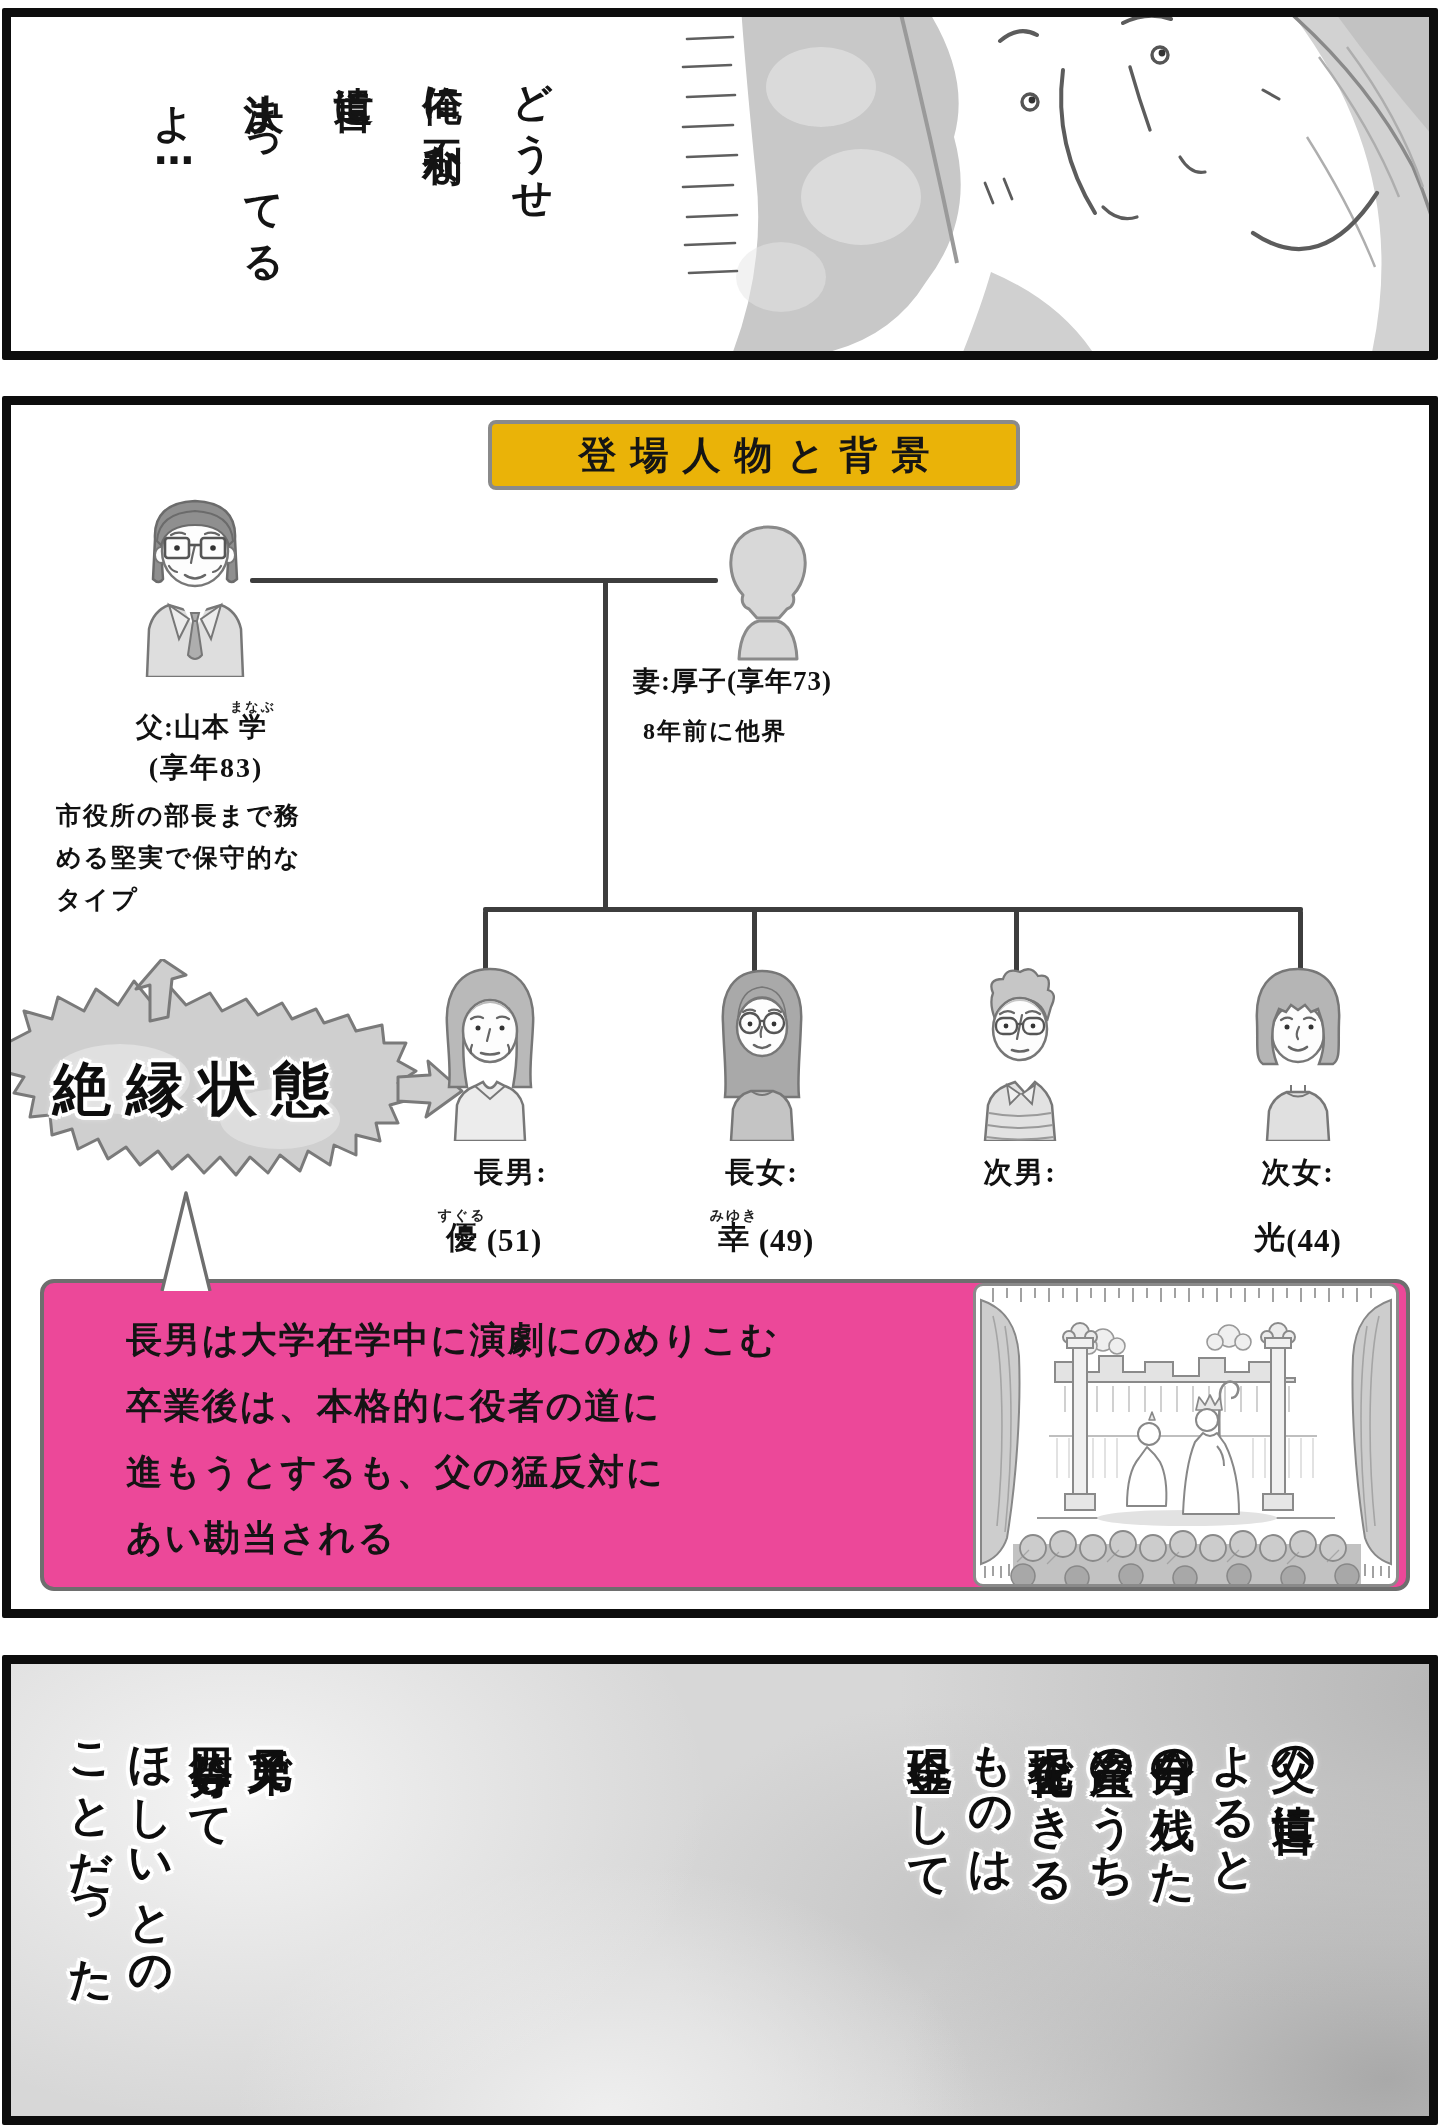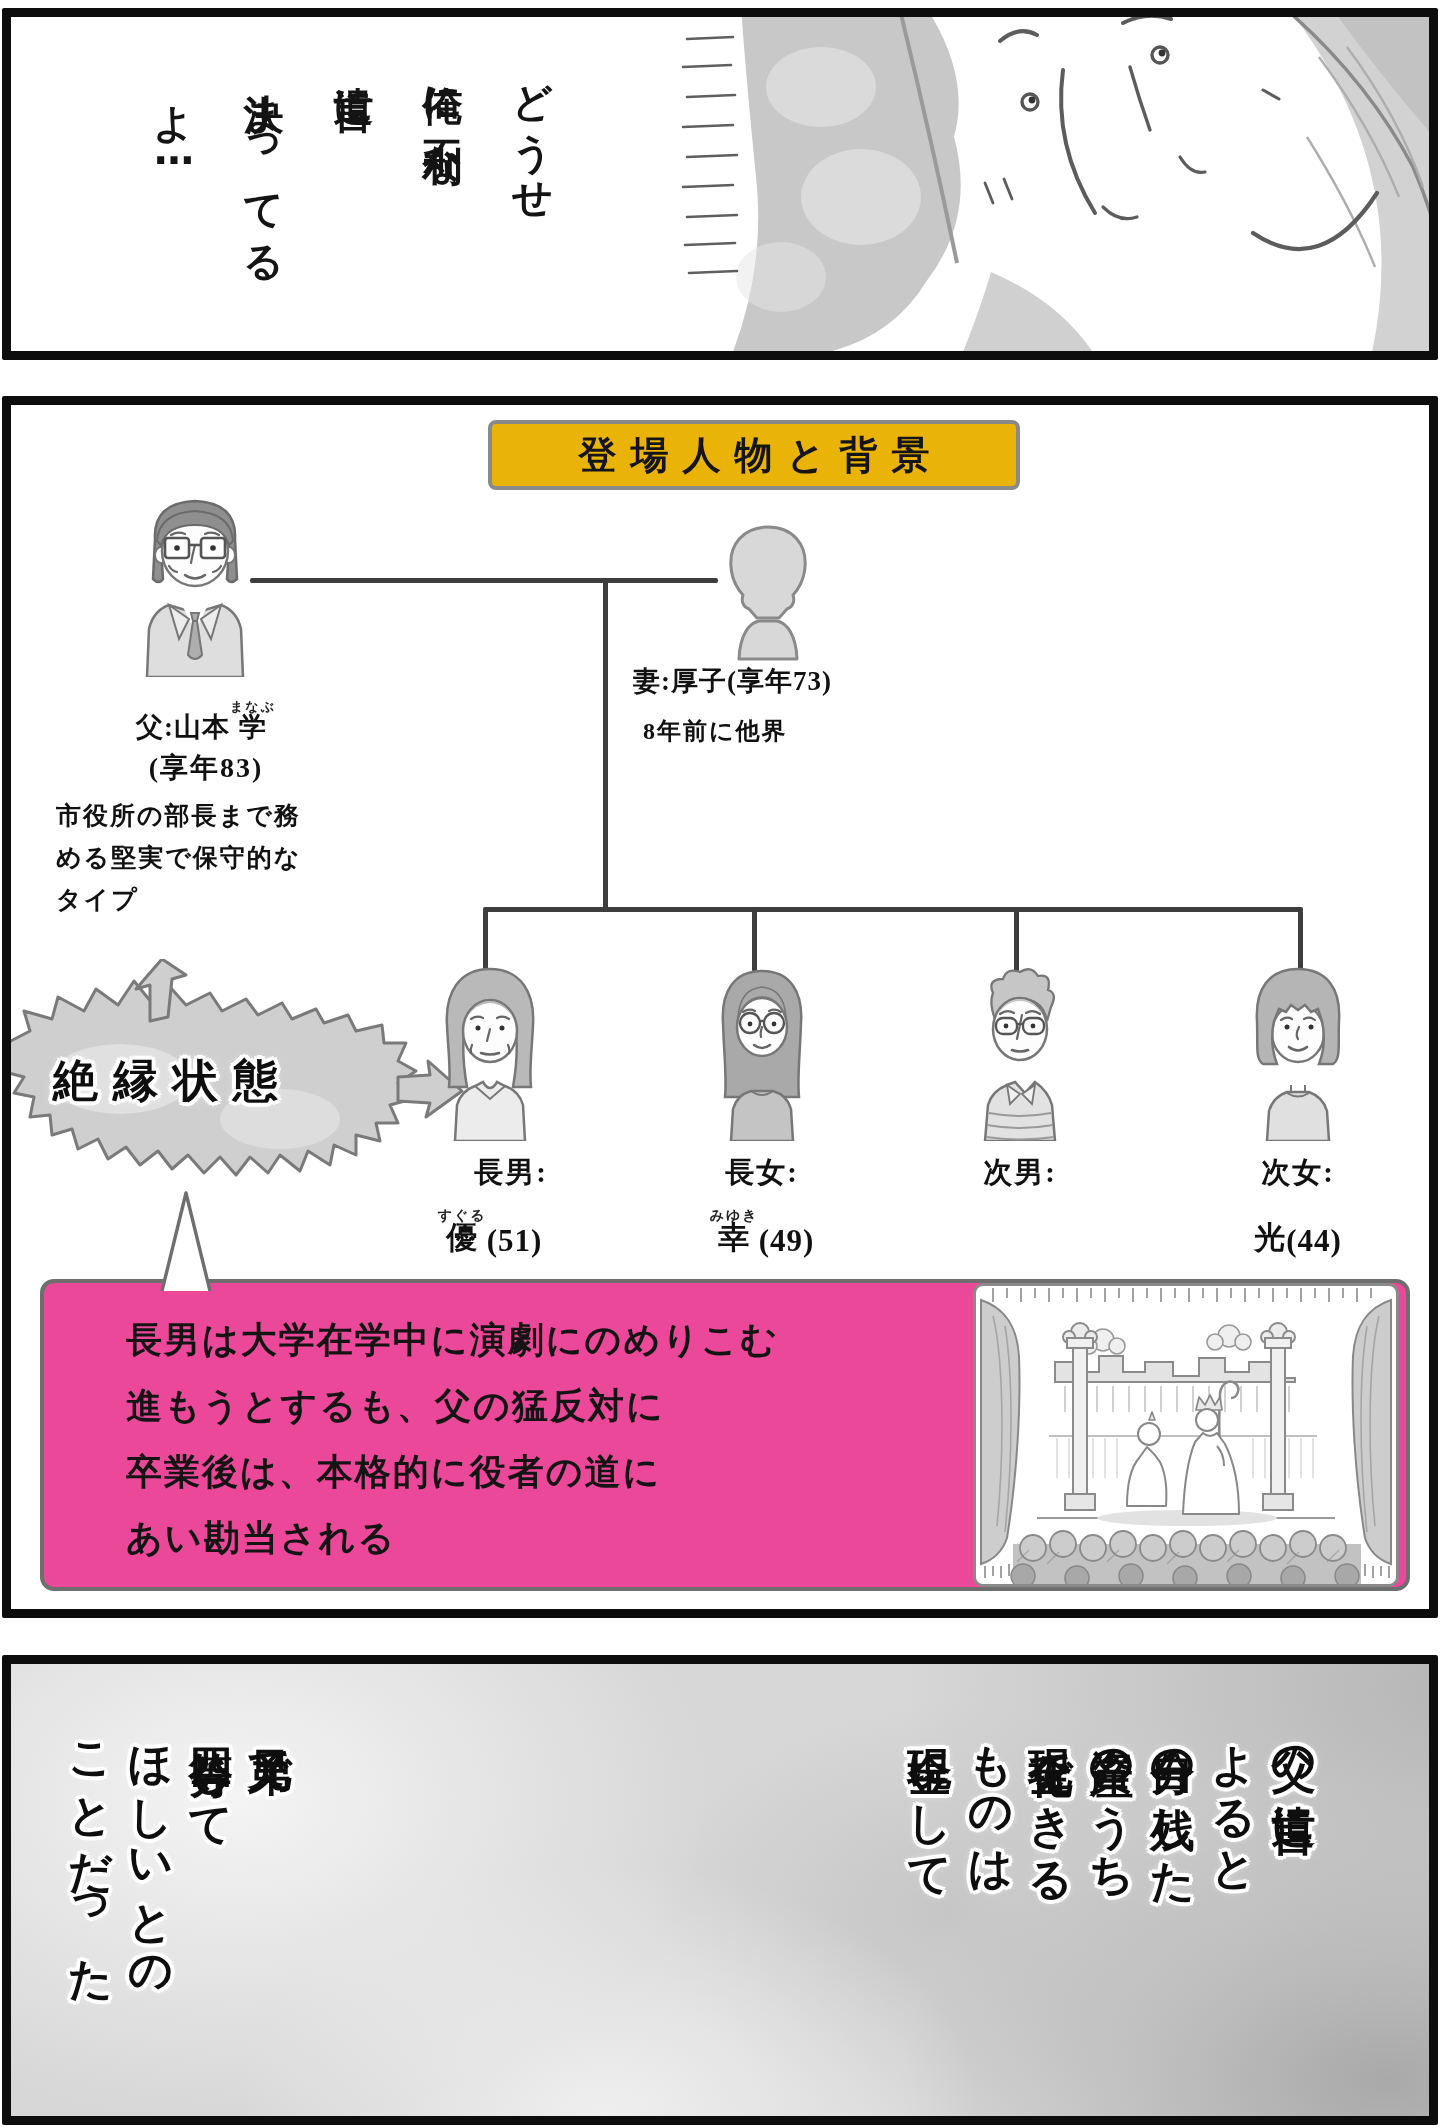--- a/index.html
+++ b/index.html
@@ -26,21 +26,21 @@
   .cname{font-size:31px;letter-spacing:1px;display:flex;align-items:flex-end;justify-content:center;}
   .cname rt{font-size:14px;}
   .clabel{font-size:29px;letter-spacing:2px;text-align:center;}
   .tree{position:absolute;background:#3d3d3d;border-radius:2px;}
   .note-box{position:absolute;border:4px solid #6e6e6e;border-radius:14px;background:#ec4899;
             box-sizing:border-box;}
   .note-text{position:absolute;left:82px;top:24px;font-size:36px;font-weight:bold;color:#141414;
              line-height:66px;letter-spacing:2px;}
   .inset{position:absolute;border:3px solid #8a8a8a;border-radius:10px;background:#fff;
          box-sizing:border-box;overflow:hidden;}
-  .estr-text{position:absolute;font-size:45px;font-weight:bold;letter-spacing:15px;color:#0e0e0e;
+  .estr-text{position:absolute;font-size:58px;font-weight:bold;letter-spacing:15px;color:#0e0e0e;
              text-shadow:0 0 4px #fff,0 0 4px #fff,3px 3px 0 #fff,-3px -3px 0 #fff,3px -3px 0 #fff,
              -3px 3px 0 #fff,4px 0 0 #fff,-4px 0 0 #fff,0 4px 0 #fff,0 -4px 0 #fff,0 0 8px #fff;
              z-index:6;}
   
   #p3{background:
       radial-gradient(ellipse 760px 520px at 16% 30%, #f4f4f4 0%, rgba(244,244,244,0) 62%),
       radial-gradient(ellipse 620px 420px at 42% 100%, #efefef 0%, rgba(239,239,239,0) 60%),
       radial-gradient(ellipse 900px 560px at 102% 6%, #b6b6b6 0%, rgba(182,182,182,0) 62%),
       radial-gradient(ellipse 760px 460px at 97% 92%, #a9a9a9 0%, rgba(169,169,169,0) 64%),
       radial-gradient(ellipse 420px 300px at 66% 55%, #c6c6c6 0%, rgba(198,198,198,0) 70%),
@@ -280,22 +280,22 @@
       <ruby><span>光</span><rt></rt></ruby>
         <span>(44)</span>
     </div>
 
     <svg class="abs" style="left:148px;top:786px;z-index:7;" width="56" height="100" viewBox="0 0 56 100">
       <path d="M3,100 L27,2 L51,100" fill="#ffffff" stroke="#6e6e6e" stroke-width="3.4" stroke-linejoin="round"></path>
     </svg>
     <div class="note-box" style="left:29px;top:874px;width:1370px;height:312px;">
       <div class="note-text">
         <div>長男は大学在学中に演劇にのめりこむ</div>
+        <div>卒業後は、本格的に役者の道に</div>
         <div>進もうとするも、父の猛反対に</div>
-        <div>卒業後は、本格的に役者の道に</div>
         <div>あい勘当される</div>
       </div>
     </div>
 
     <div class="inset" style="left:962px;top:878px;width:426px;height:304px;z-index:8;">
       <svg width="420" height="298" viewBox="0 0 418 298">
 
         <g stroke="#8a8a8a" stroke-width="1.6">
           <line x1="16" y1="2" x2="16" y2="16"></line>
             <line x1="30" y1="2" x2="30" y2="12"></line>

